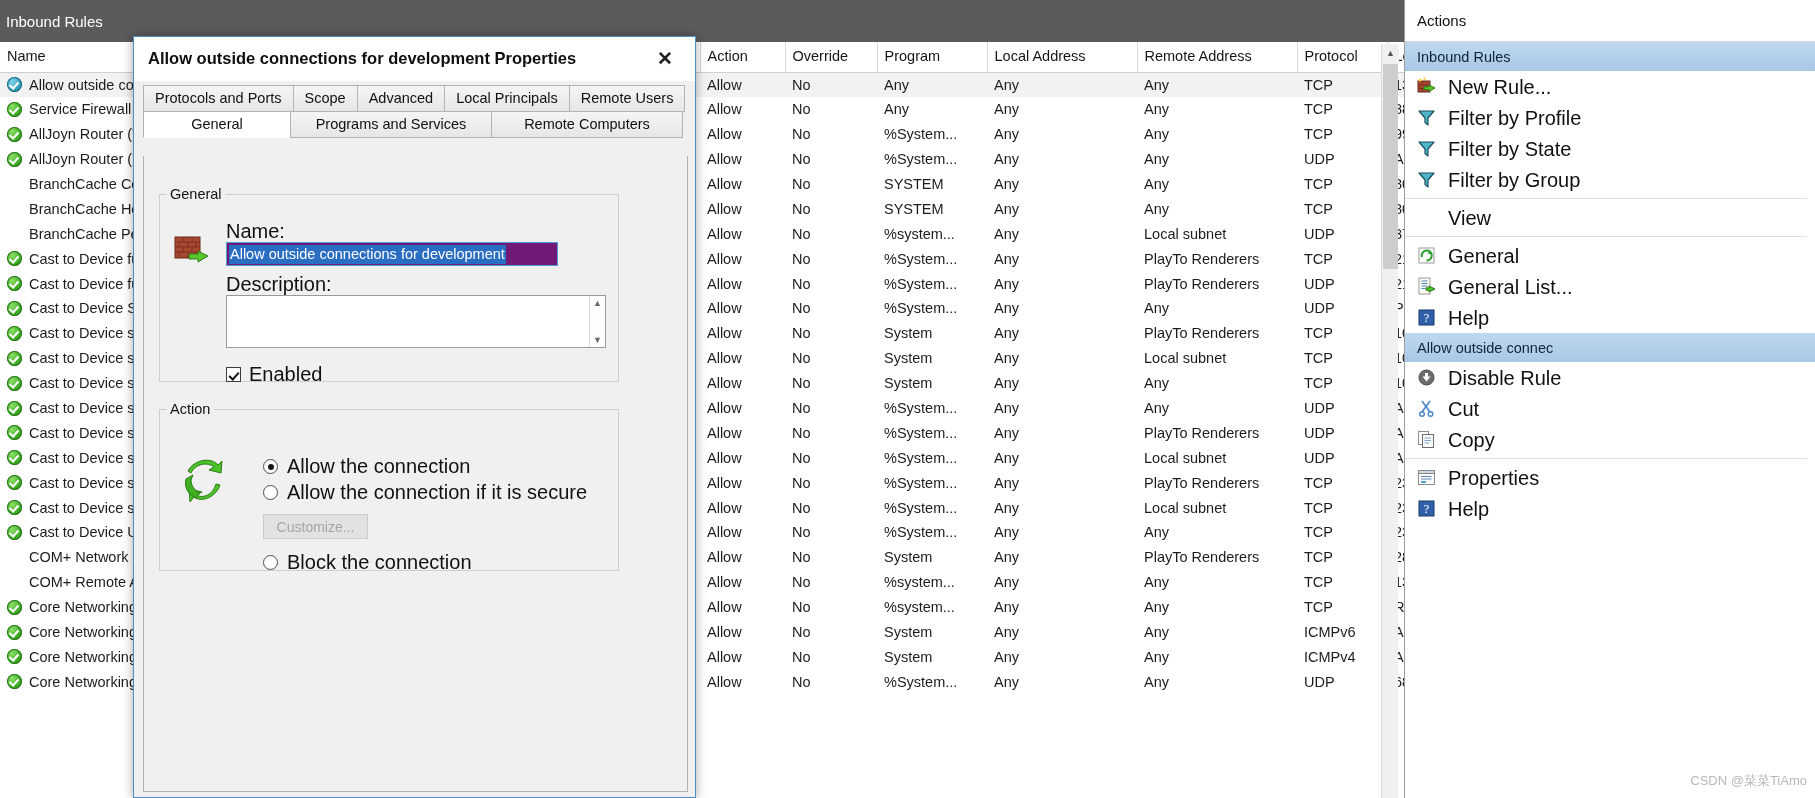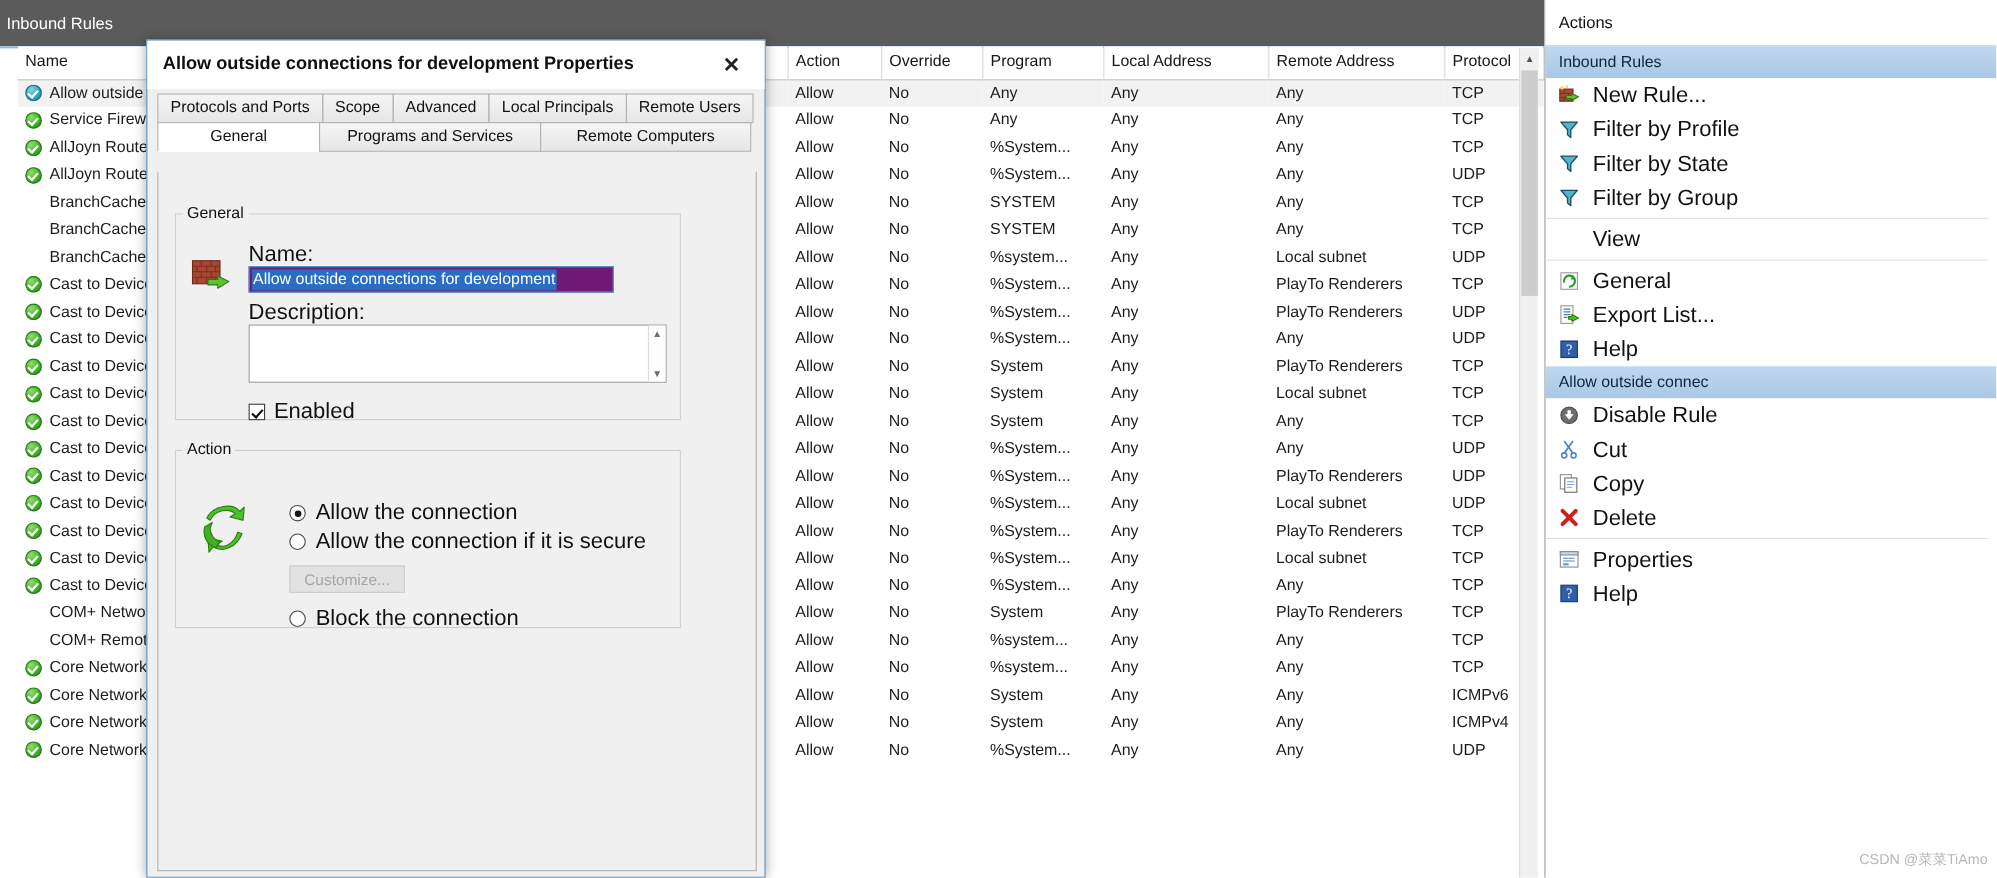--- a/index.html
+++ b/index.html
@@ -21,21 +21,21 @@
   }
   .pane-titlebar {
     position: absolute; left: 0; top: 0; width: 1404px; height: 42px;
     background: #5b5b5b;
     color: #ffffff;
     display: flex; align-items: center;
     padding-left: 6px;
     font-size: 15px;
   }
   .list-area {
-    position: absolute; left: 16px; top: 42px; width: 1404px; height: 756px;
+    position: absolute; left: 0; top: 42px; width: 1404px; height: 756px;
     overflow: hidden;
   }
   table.rules {
     border-collapse: collapse;
     table-layout: fixed;
     width: 1556px;
     font-size: 14.5px;
   }
   table.rules th {
     background: #ffffff;
@@ -741,21 +741,21 @@
           <span class="ico"><svg width="19" height="19" viewBox="0 0 19 19">
               <rect x="2" y="1" width="11" height="16" fill="#fcfcf4" stroke="#9a9a9a"></rect>
               <g stroke="#4a7fb5" stroke-width="1">
                 <line x1="4.5" y1="4" x2="10.5" y2="4"></line>
                 <line x1="4.5" y1="6.5" x2="10.5" y2="6.5"></line>
                 <line x1="4.5" y1="9" x2="10.5" y2="9"></line>
                 <line x1="4.5" y1="11.5" x2="8" y2="11.5"></line>
               </g>
               <path d="M18 12 L12 9 L12 10.8 L9 10.8 L9 13.2 L12 13.2 L12 15 Z" fill="#4cc22a" stroke="#2b7a13" stroke-linejoin="round"></path>
             </svg></span>
-          <span class="lbl">Export List...</span>
+          <span class="lbl">General List...</span>
         </div>
         <div class="act-item">
           <span class="ico"><svg width="19" height="19" viewBox="0 0 19 19">
               <rect x="2" y="2" width="15" height="15" fill="#2f5fa8" stroke="#1b3a68"></rect>
               <text x="9.5" y="14" font-size="13" fill="#ffffff" text-anchor="middle" font-family="Liberation Serif, serif">?</text>
             </svg></span>
           <span class="lbl">Help</span>
         </div>
       </div>
     <div class="act-group-head">Allow outside connec</div>
@@ -782,29 +782,20 @@
           <span class="ico"><svg width="19" height="19" viewBox="0 0 19 19">
               <rect x="1.5" y="1.5" width="10" height="13" fill="#ffffff" stroke="#8f8f8f"></rect>
               <rect x="5.5" y="4.5" width="11" height="13" fill="#fbfbfb" stroke="#6d6d6d"></rect>
               <g stroke="#7da6cf">
                 <line x1="7.5" y1="8" x2="14" y2="8"></line>
                 <line x1="7.5" y1="10.5" x2="14" y2="10.5"></line>
                 <line x1="7.5" y1="13" x2="12" y2="13"></line>
               </g>
             </svg></span>
           <span class="lbl">Copy</span>
-        </div>
-        <div class="act-item">
-          <span class="ico"><svg width="19" height="19" viewBox="0 0 19 19">
-              <g stroke="#cc2020" stroke-width="3.6" stroke-linecap="round">
-                <line x1="3.5" y1="3.5" x2="15.5" y2="15.5"></line>
-                <line x1="15.5" y1="3.5" x2="3.5" y2="15.5"></line>
-              </g>
-            </svg></span>
-          <span class="lbl">Delete</span>
         </div>
         <div class="act-sep"></div>
         <div class="act-item">
           <span class="ico"><svg width="19" height="19" viewBox="0 0 19 19">
               <rect x="1.5" y="2.5" width="16" height="14" fill="#fdfdfd" stroke="#8a8a8a"></rect>
               <rect x="1.5" y="2.5" width="16" height="3" fill="#c8d8e8" stroke="#8a8a8a"></rect>
               <g stroke="#5b87b8">
                 <line x1="4" y1="8.5" x2="14.5" y2="8.5"></line>
                 <line x1="4" y1="11" x2="14.5" y2="11"></line>
               </g>

